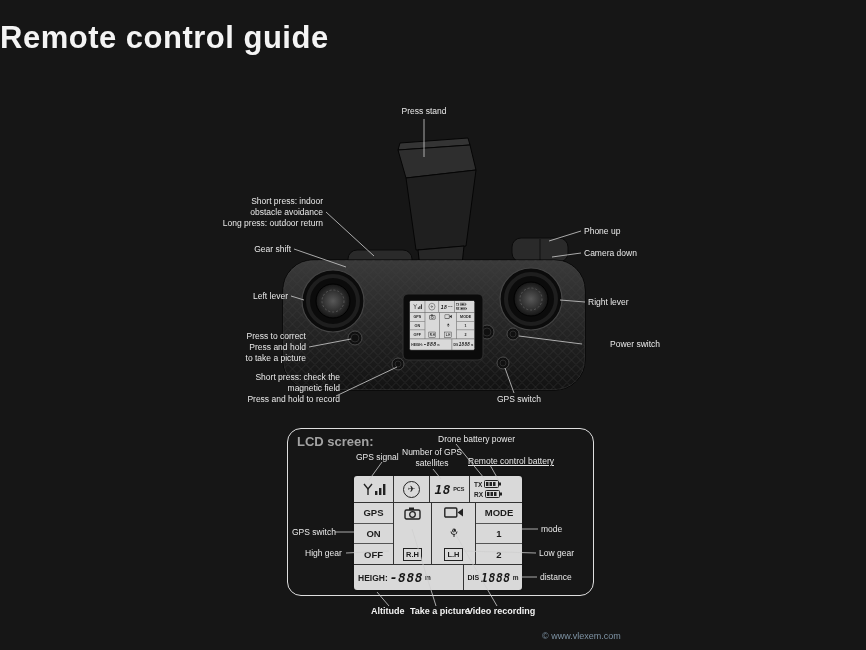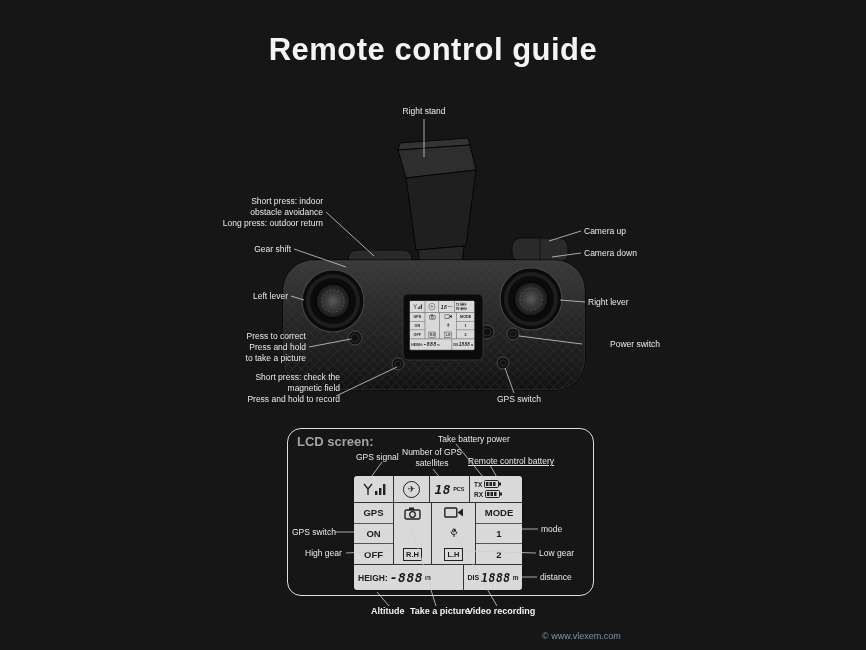--- a/index.html
+++ b/index.html
@@ -1,18 +1,18 @@
 <!DOCTYPE html>
 <html><head>
 <meta charset="utf-8">
 <style>
   html,body{margin:0;padding:0;background:#000;}
   #canvas{position:relative;width:866px;height:650px;background:#161616;overflow:hidden;
           font-family:"Liberation Sans",sans-serif;}
-  .title{position:absolute;top:32px;left:0;right:0;text-align:center;font-size:31px;
+  .title{position:absolute;top:20px;left:0;right:0;text-align:left;font-size:31px;
          font-weight:bold;color:#f4f4f4;letter-spacing:0.5px;z-index:4;}
   .lbl{position:absolute;font-size:8.5px;color:#e9e9e9;line-height:1.3;
        white-space:pre-line;z-index:4;}
   .lbl.r{text-align:right;}
   .lbl.c{text-align:center;}
   .lbl.b{font-weight:bold;font-size:9px;color:#f2f2f2;}
   .lcd-heading{position:absolute;left:297px;top:434px;font-size:13px;font-weight:bold;
                color:#a3a3a3;z-index:4;}
   .watermark{position:absolute;left:542px;top:631px;font-size:9px;color:#7e93a4;z-index:4;}
   #artwork{position:absolute;left:0;top:0;z-index:1;}
@@ -114,45 +114,45 @@
       <circle cx="513" cy="334" r="3"></circle>
         <circle cx="398" cy="364" r="3"></circle>
       <circle cx="503" cy="363" r="3"></circle>
     </g>
 
     <rect x="403" y="294" width="80" height="66" rx="5" fill="#0b0b0b" stroke="#333"></rect>
   </svg>
 
   <div class="title">Remote control guide</div>
 
-  <div class="lbl c" style="left:393px;top:106px;width:62px;">Right stand</div>
+  <div class="lbl c" style="left:393px;top:106px;width:62px;">Press stand</div>
   <div class="lbl r" style="left:205px;top:196px;width:118px;">Short press: indoor
 obstacle avoidance
 Long press: outdoor return</div>
   <div class="lbl r" style="left:221px;top:244px;width:70px;">Gear shift</div>
   <div class="lbl r" style="left:218px;top:291px;width:70px;text-align:right;">Left lever</div>
   <div class="lbl r" style="left:226px;top:331px;width:80px;">Press to correct
 Press and hold
 to take a picture</div>
   <div class="lbl r" style="left:228px;top:372px;width:112px;">Short press: check the
 magnetic field
 Press and hold to record</div>
-  <div class="lbl" style="left:584px;top:226px;">Camera up</div>
+  <div class="lbl" style="left:584px;top:226px;">Phone up</div>
   <div class="lbl" style="left:584px;top:248px;">Camera down</div>
   <div class="lbl" style="left:588px;top:297px;">Right lever</div>
   <div class="lbl" style="left:585px;top:339px;margin-left:25px;">Power switch</div>
   <div class="lbl" style="left:497px;top:394px;">GPS switch</div>
 
   <div id="lcd-box"></div>
   <div class="lcd-heading">LCD screen:</div>
 
   <div class="lbl" style="left:356px;top:452px;">GPS signal</div>
   <div class="lbl c" style="left:400px;top:447px;width:64px;">Number of GPS
 satellites</div>
-  <div class="lbl" style="left:438px;top:434px;">Take battery power</div>
+  <div class="lbl" style="left:438px;top:434px;">Drone battery power</div>
   <div class="lbl" style="left:468px;top:456px;text-decoration:underline;">Remote control battery</div>
   <div class="lbl" style="left:292px;top:527px;">GPS switch</div>
   <div class="lbl" style="left:305px;top:548px;">High gear</div>
   <div class="lbl" style="left:541px;top:524px;">mode</div>
   <div class="lbl" style="left:539px;top:548px;">Low gear</div>
   <div class="lbl" style="left:540px;top:572px;">distance</div>
   <div class="lbl b" style="left:371px;top:606px;">Altitude</div>
   <div class="lbl b" style="left:410px;top:606px;">Take a picture</div>
   <div class="lbl b" style="left:467px;top:606px;">Video recording</div>
 

